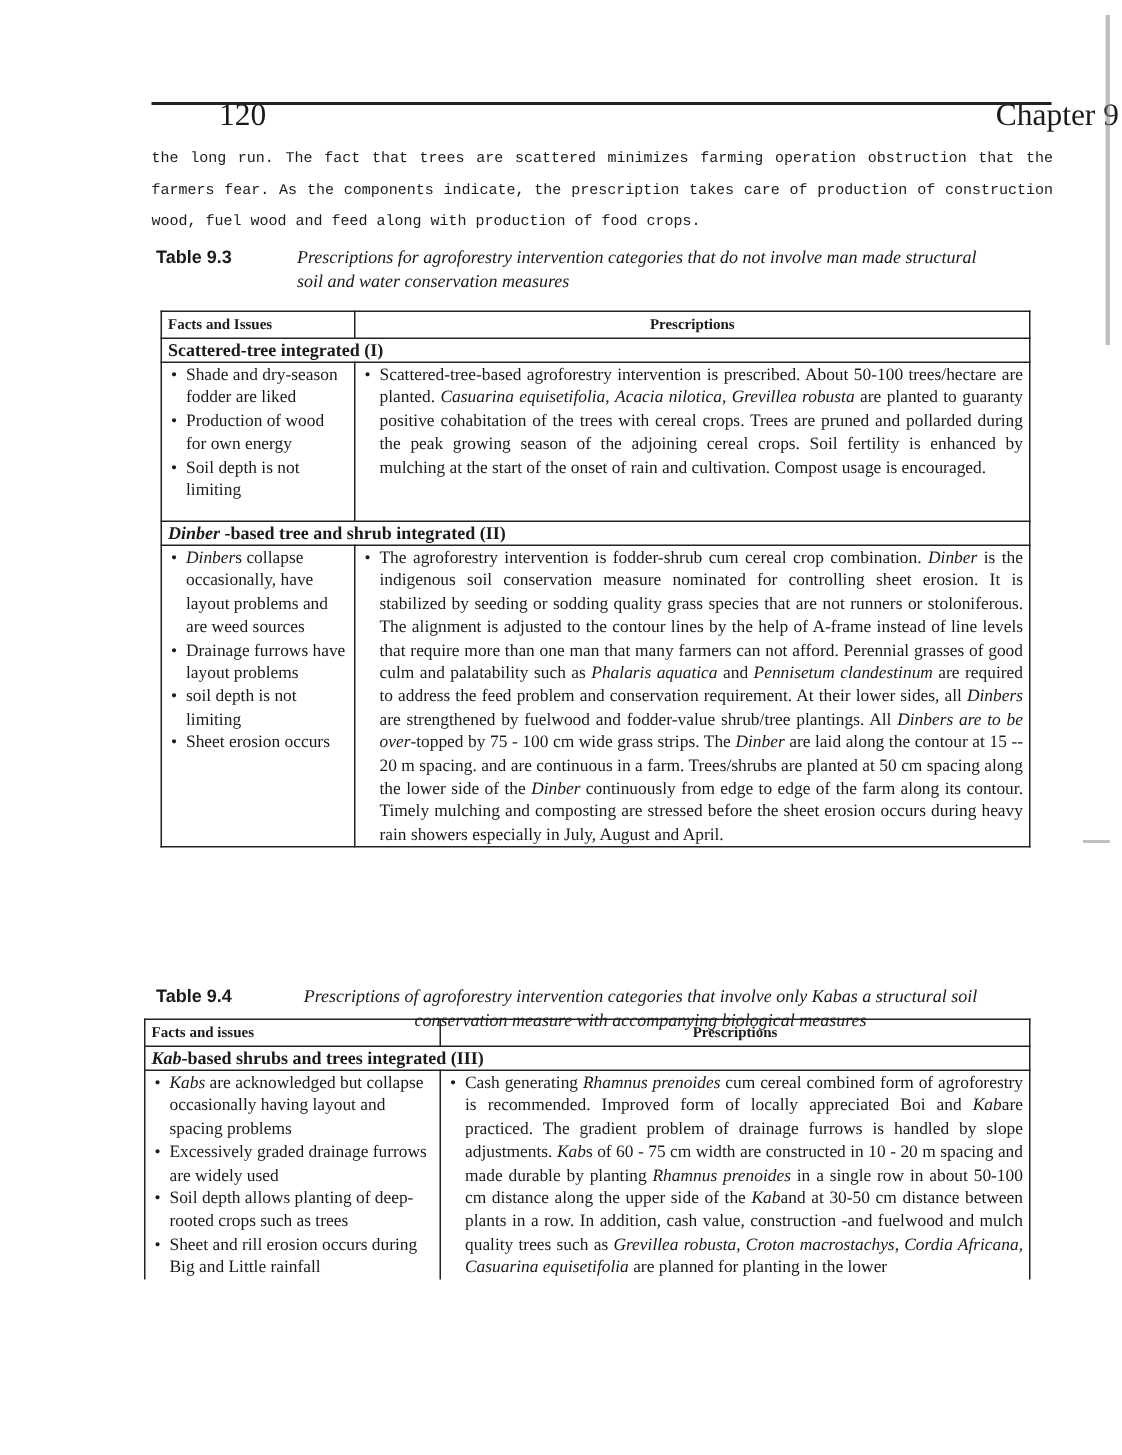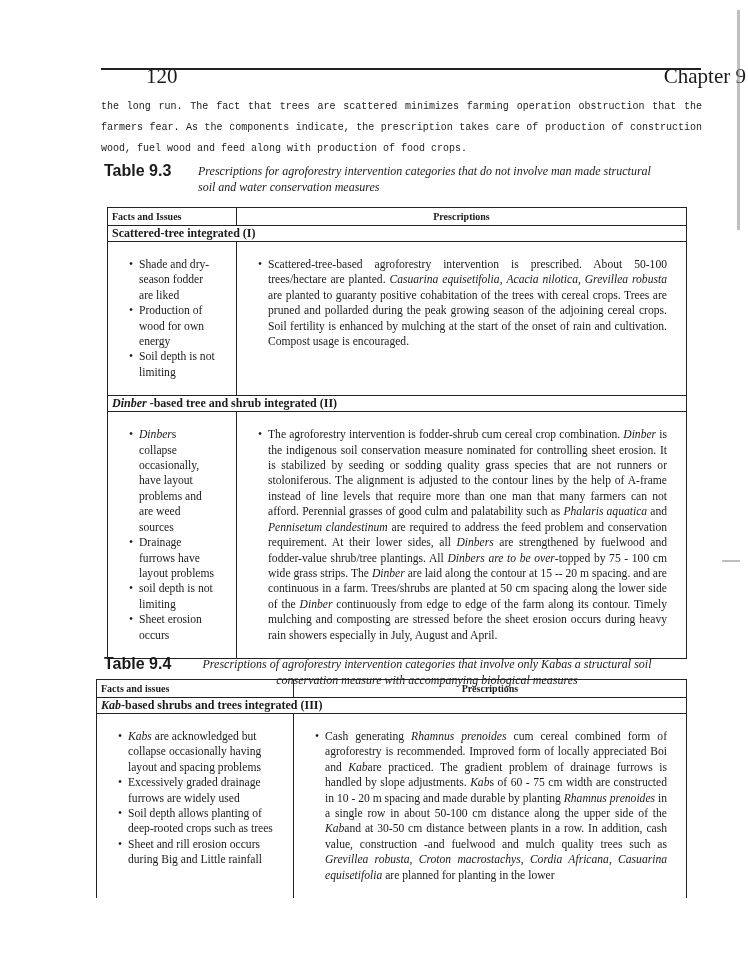--- a/index.html
+++ b/index.html
@@ -7,33 +7,33 @@
          font-family: "Liberation Serif", serif; color: #1a1a1a; }
   .abs { position: absolute; }
   .running-head { left: 101px; top: 64px; width: 600px; height: 20px; font-size: 21px; margin-left: 45px; }
   .page-num { position: absolute; left: 0; top: 0; }
   .chapter { position: absolute; left: 0; right: 0; top: 0; text-align: right; }
   .head-rule { left: 101px; top: 68px; width: 600px; height: 0; border-top: 2px solid #222; }
   .body-para { left: 101px; top: 96px; width: 601px; font-size: 10px; line-height: 21px;
                text-align: justify; font-family: Liberation Mono, monospace; }
   .caption { font-size: 12px; line-height: 16px; }
   .caption .label { position: absolute; left: 0; top: 0; font-family: "Liberation Sans", sans-serif;
-                    font-weight: bold; font-size: 16px; }
+                    font-weight: bold; font-size: 12px; }
   .caption .text { position: absolute; left: 94px; top: 0; font-style: italic; width: 470px; }
   .cap1 { left: 104px; top: 163px; width: 600px; height: 34px; }
   .cap2 { left: 104px; top: 656px; width: 600px; height: 34px; text-align: center; }
   .cap2 .text { left: 93px; width: 460px; }
 
   table { border-collapse: collapse; font-size: 11.6px; line-height: 15.4px; }
   td, th { border: 1.3px solid #222; vertical-align: top; padding: 0 4px; }
   th { font-weight: bold; font-size: 10px; text-align: center; line-height: 17px; }
   th.left { text-align: left; }
   td.section { font-weight: bold; font-size: 12px; padding: 0 4px; line-height: 15px; margin-top: 24px; }
   td.section i { font-weight: bold; }
-  ul { margin: 15px; padding: 0 0 0 12px; list-style: none; }
+  ul { margin: 0; padding: 0 0 0 12px; list-style: none; }
   ul li { position: relative; }
   ul li::before { content: "\2022"; position: absolute; left: -10px; top: 0; }
   .presc { text-align: justify; }
   .t1 { position: absolute; left: 107px; top: 207px; width: 580px; }
   .t1 col.c1 { width: 129px; }
   .t2 { position: absolute; left: 96px; top: 679px; width: 591px; }
   .t2 col.c1 { width: 197px; }
   .t2 .open-bottom td { border-bottom: none; }
   .scanmark { position: absolute; background: #8a8a8a; opacity: .55; }
 </style>

